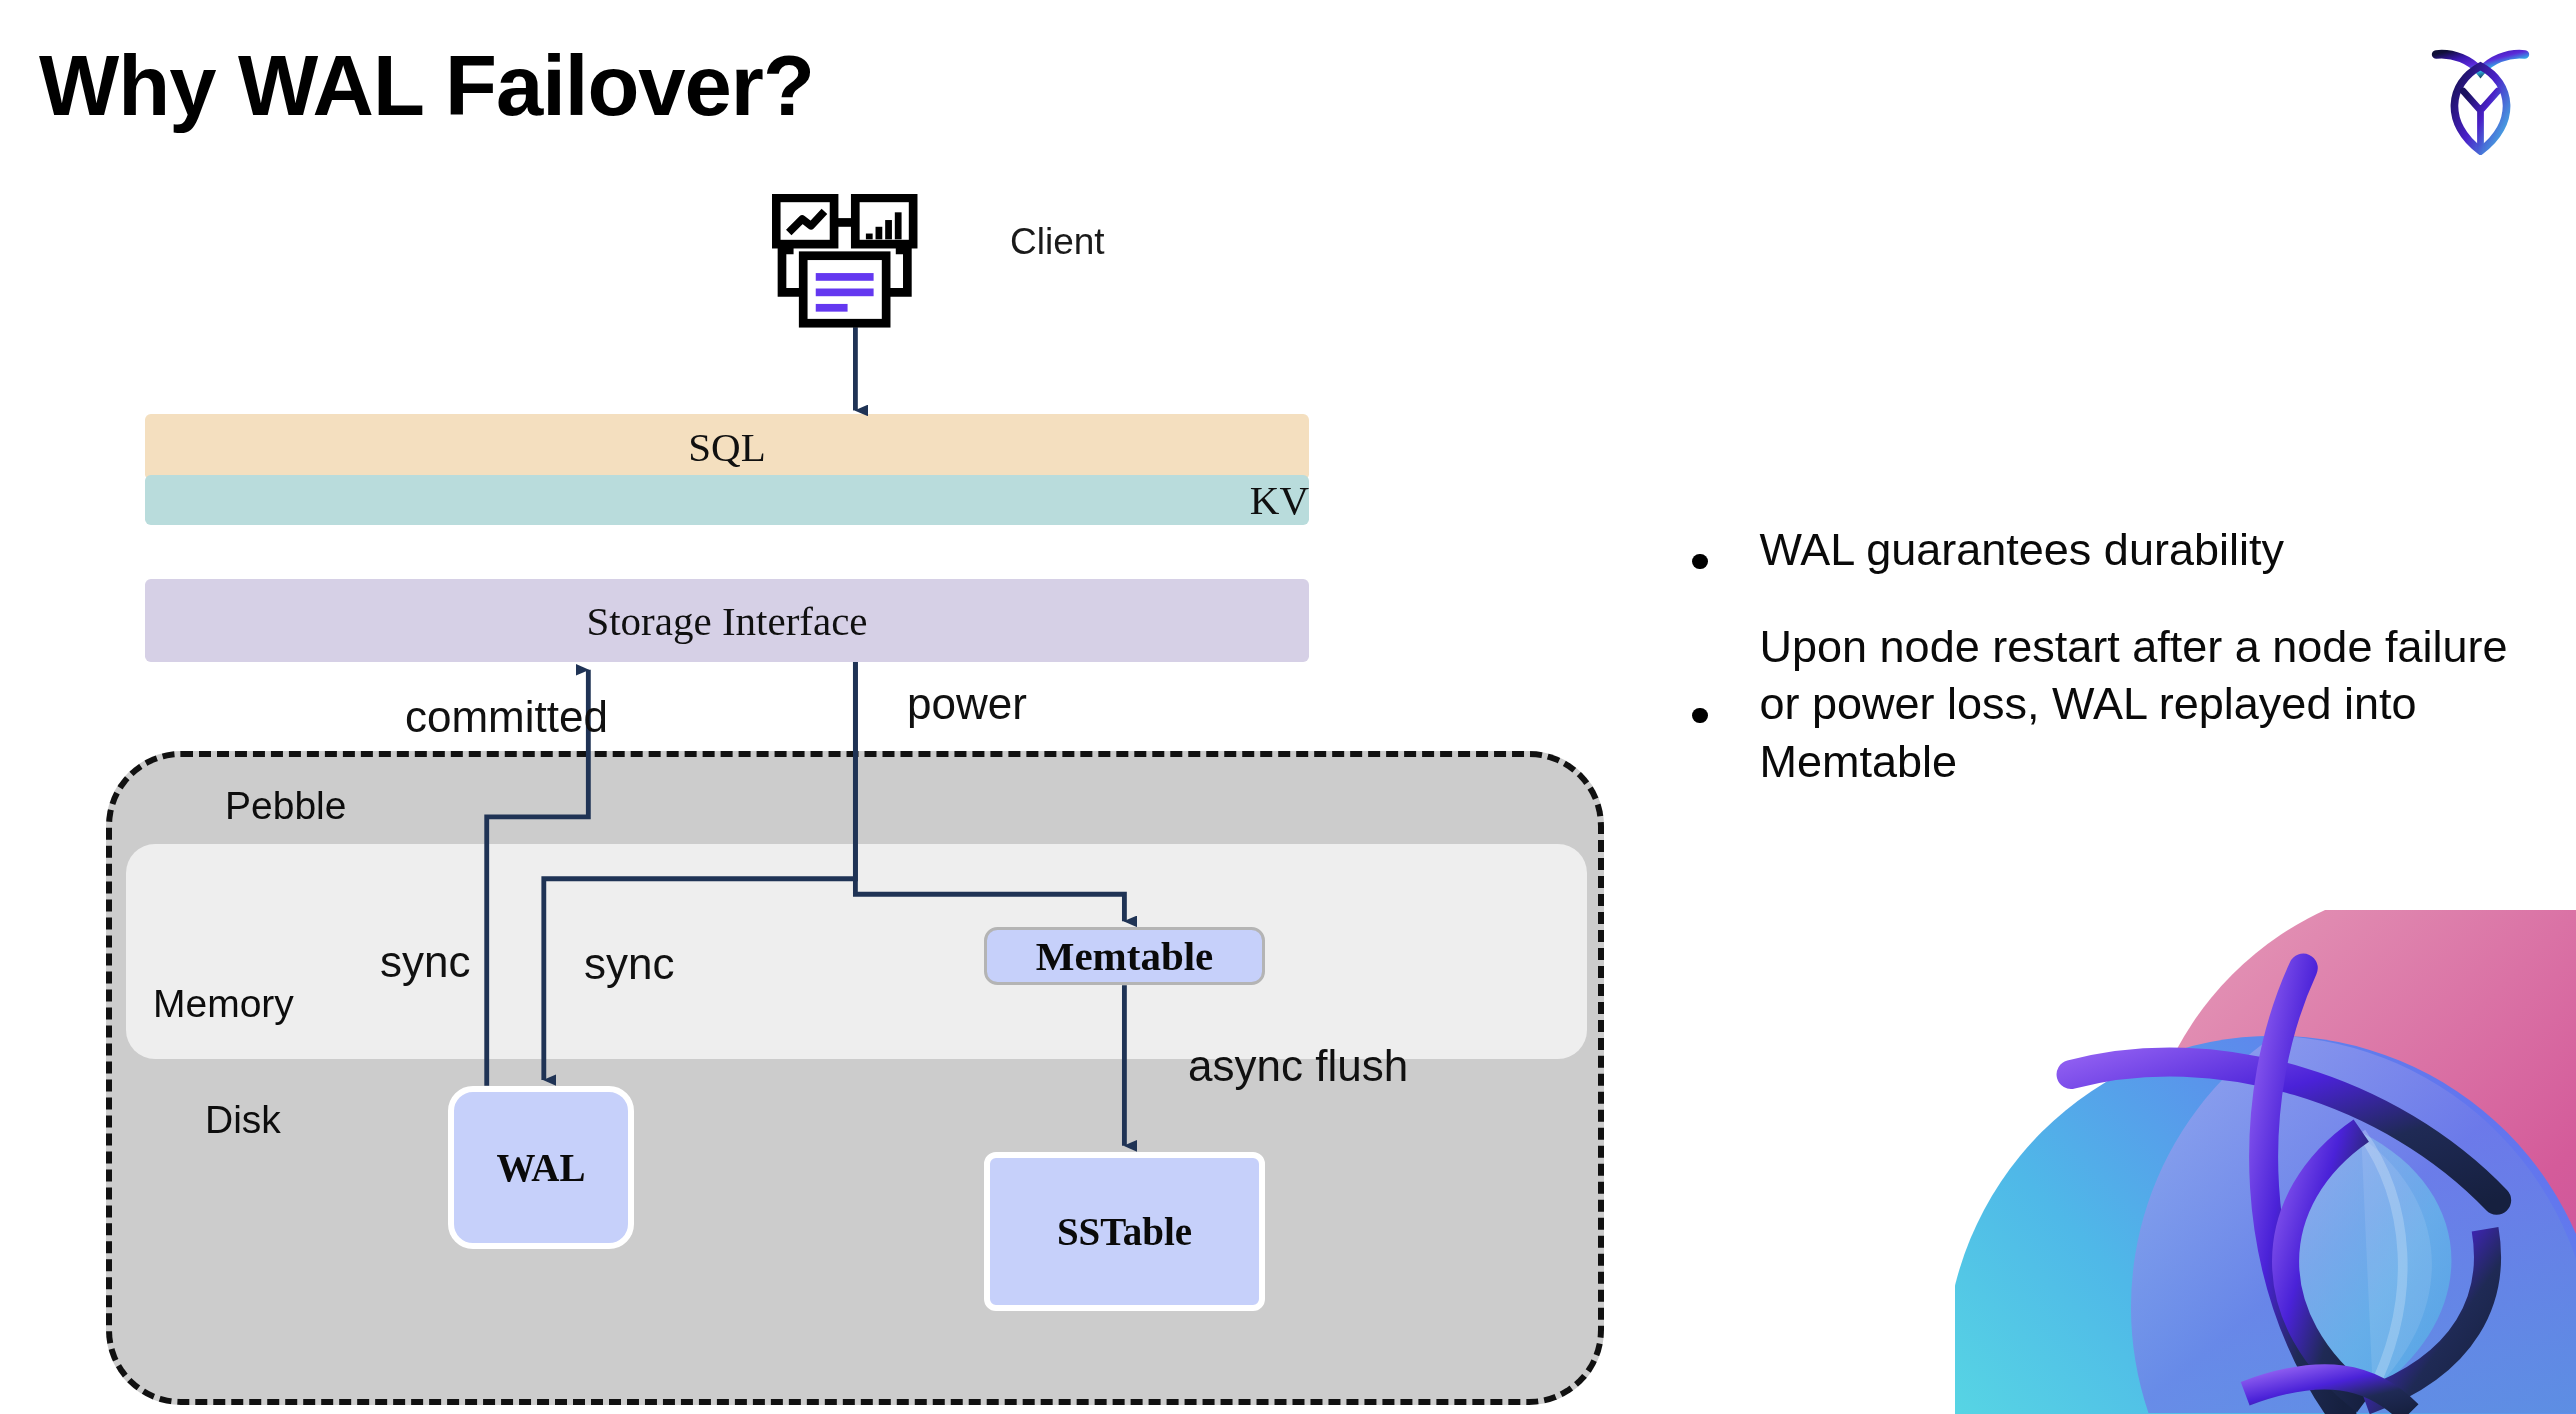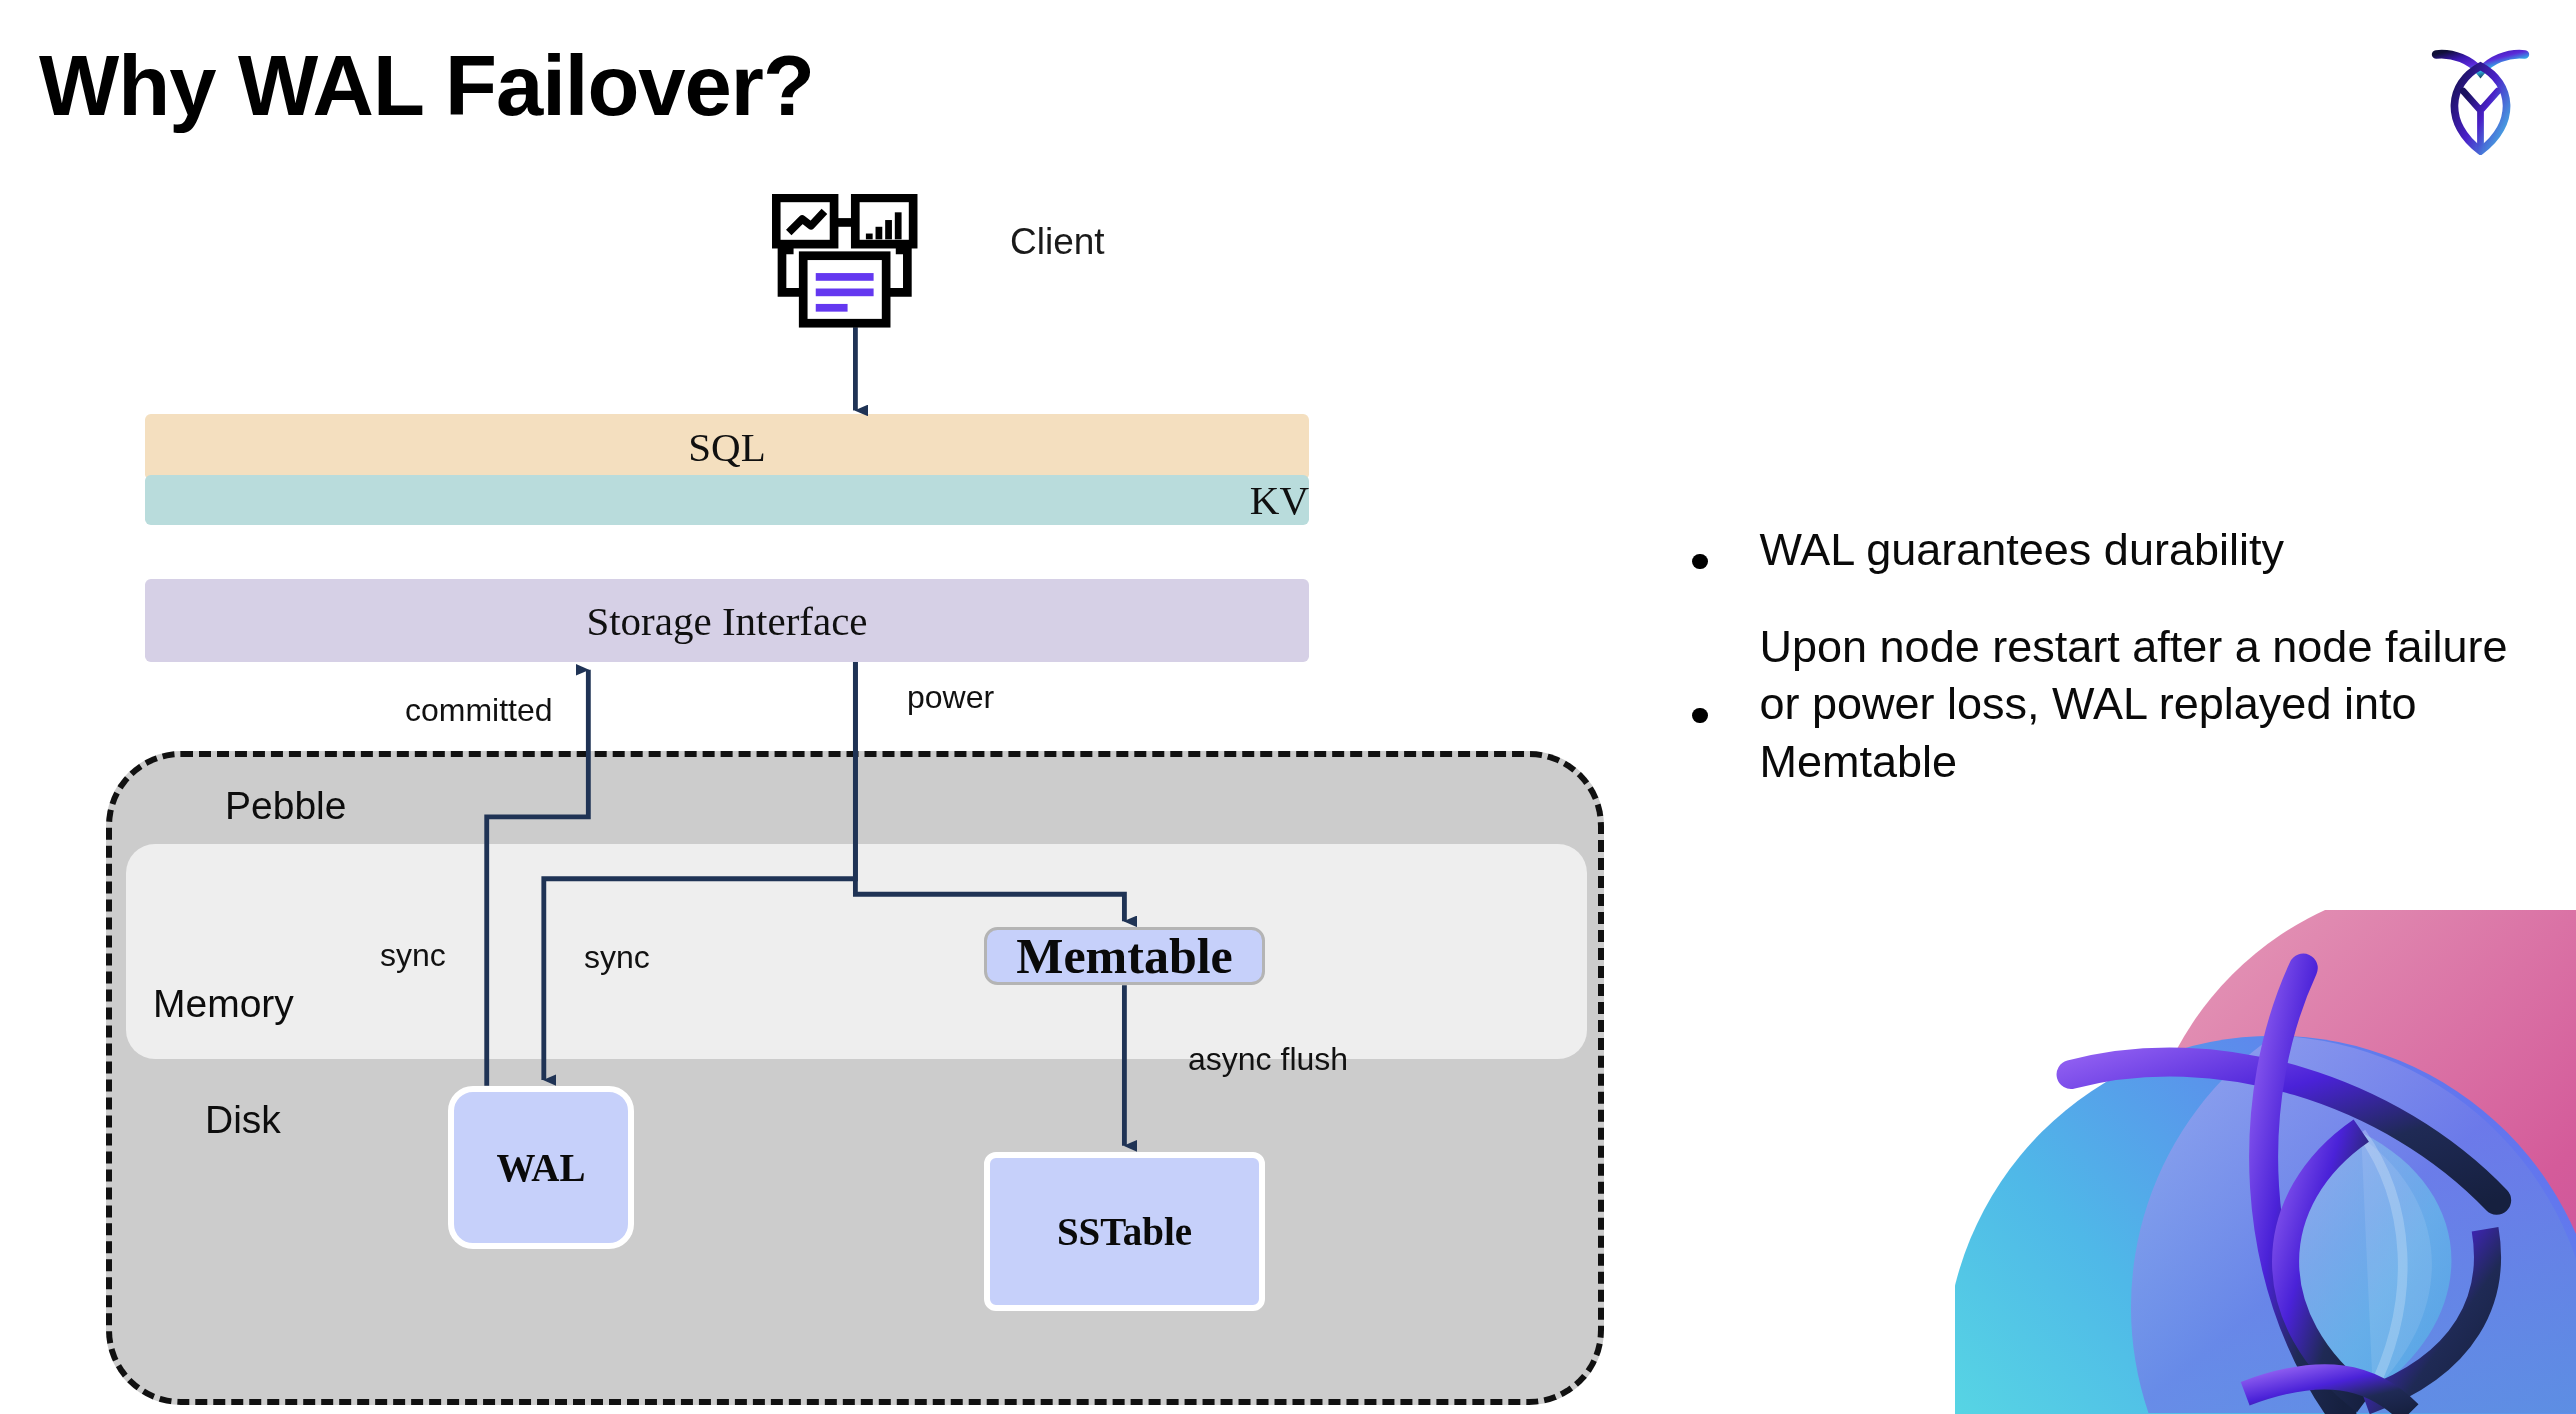--- a/index.html
+++ b/index.html
@@ -73,21 +73,21 @@
     white-space:nowrap;
   }
   #label-pebble{left:225px;top:784px;}
   #label-memory{left:153px;top:982px;}
   #label-disk{left:205px;top:1098px;}
 
   
   .flow-label{
     position:absolute;
     font-family:"Liberation Sans", sans-serif;
-    font-size:32px;color:#111111;
+    font-size:44px;color:#111111;
     white-space:nowrap;
   }
   #label-committed{left:405px;top:692px;}
   #label-commit{left:907px;top:679px;}
   #label-sync-1{left:380px;top:937px;}
   #label-sync-2{left:584px;top:939px;}
   #label-async-flush{left:1188px;top:1041px;}
 
   
   .node-box{
@@ -95,21 +95,21 @@
     display:flex;align-items:center;justify-content:center;
     font-family:"Liberation Serif", serif;
     font-weight:bold;
     color:#0a0a0a;
     background:#c6d0fa;
     box-sizing:border-box;
   }
   #node-memtable{
     left:984px;top:927px;width:281px;height:58px;
     border:3.9px solid #b4b4b4;border-radius:13.5px;
-    font-size:50px;
+    font-size:41px;
   }
   #node-wal{
     left:448px;top:1086px;width:186px;height:163px;
     border:6.8px solid #ffffff;border-radius:25px;
     font-size:39px;
   }
   #node-sstable{
     left:984px;top:1152px;width:281px;height:159px;
     border:6.8px solid #ffffff;border-radius:12px;
     font-size:39px;

